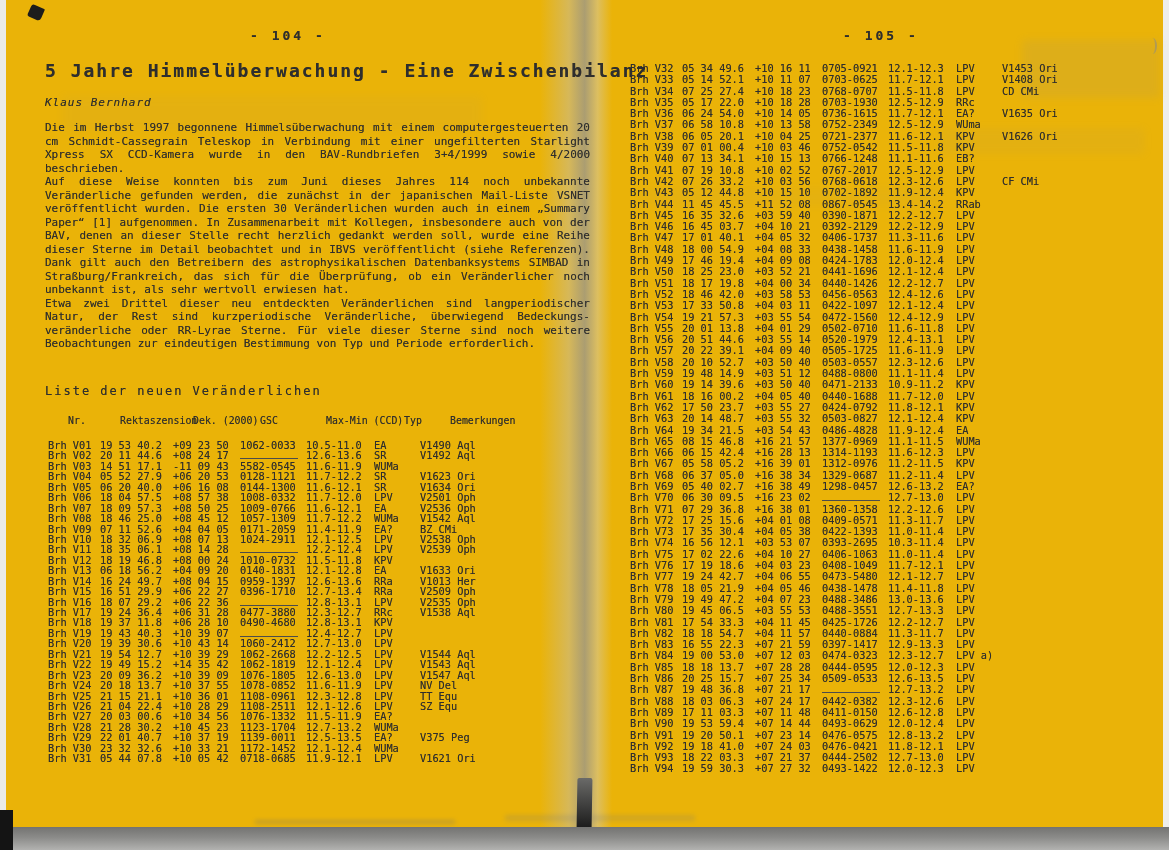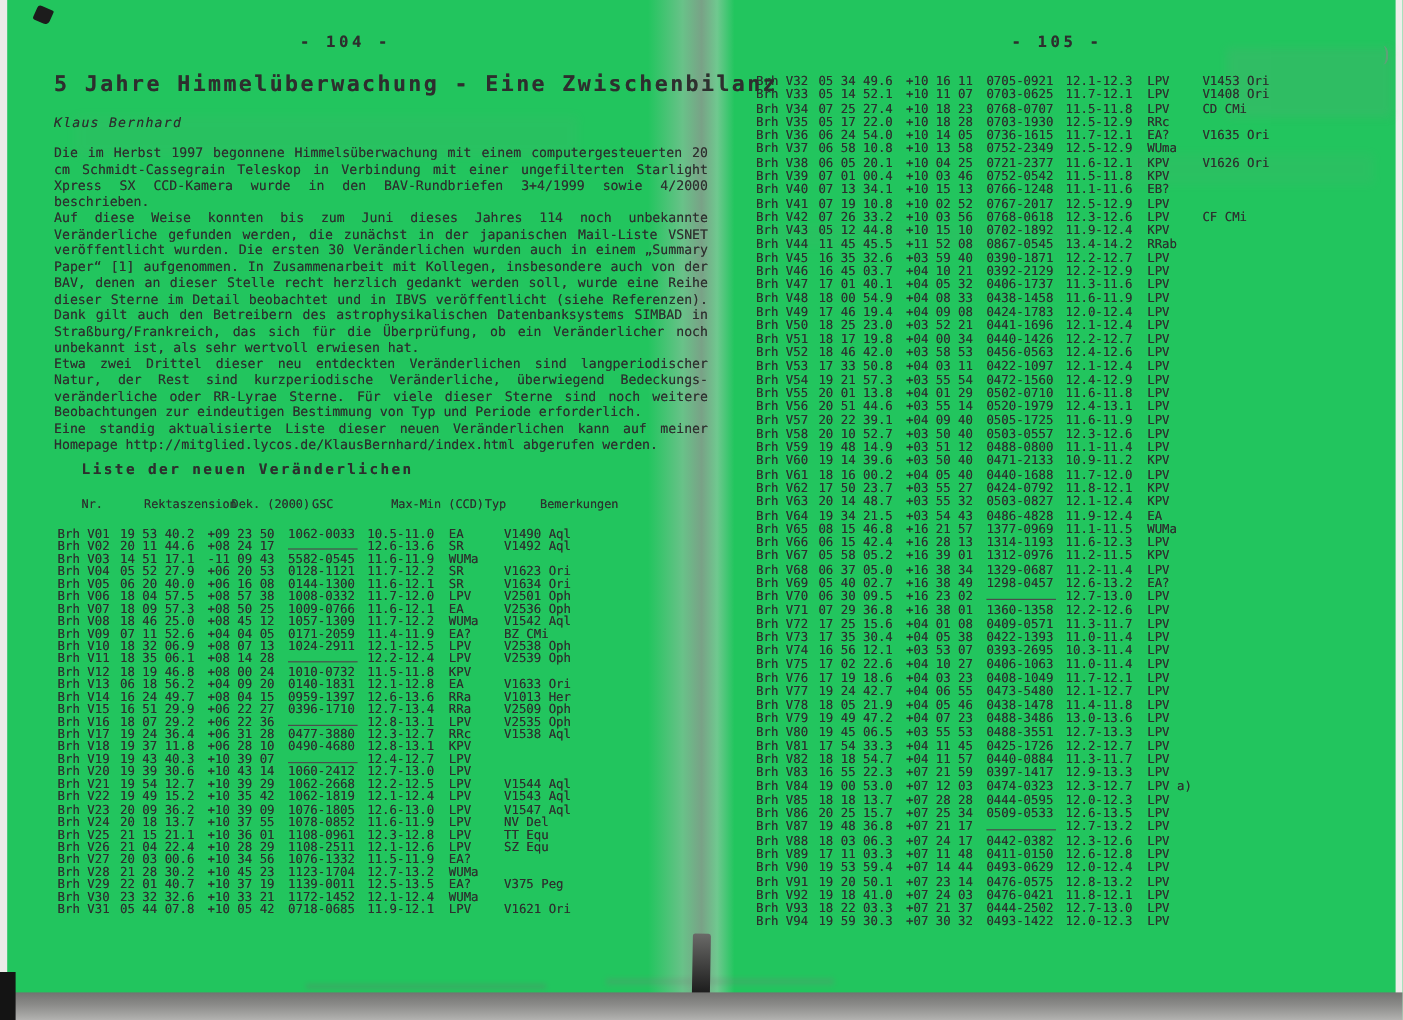--- a/index.html
+++ b/index.html
@@ -1,19 +1,19 @@
 <!DOCTYPE html>
 <html><head>
 <meta charset="utf-8">
 <style>
   html,body{margin:0;padding:0;}
   .scan{
     position:relative;
     width:1169px;height:850px;
-    background:#22c55e;
+    background:#eab308;
     overflow:hidden;
     font-family:"DejaVu Sans Mono","Liberation Mono",monospace;
     color:#2e2e2e;
   }
   .scan *{box-sizing:border-box;}
   .txt{ text-shadow:0 0 .4px rgba(40,40,40,.55); }
 
   
   .left-edge{position:absolute;left:0;top:0;width:6px;height:850px;background:#ebebe8;}
   .right-edge{position:absolute;right:0;top:0;width:6px;height:850px;background:#eeeeea;}
@@ -36,21 +36,21 @@
   .smudge1{position:absolute;left:255px;top:820px;width:200px;height:4px;background:#6f6f6d;filter:blur(2px);opacity:.3;}
   .smudge2{position:absolute;left:505px;top:815px;width:190px;height:6px;background:#7a7a78;filter:blur(2px);opacity:.22;}
 
   
   .pn104{position:absolute;left:250px;top:28px;font-size:13px;font-weight:bold;letter-spacing:3px;}
   .pn105{position:absolute;left:843px;top:28px;font-size:13px;font-weight:bold;letter-spacing:3px;}
   .title104{position:absolute;left:45px;top:60px;font-size:18px;font-weight:bold;letter-spacing:2px;white-space:nowrap;}
   .author104{position:absolute;left:45px;top:96px;font-size:11px;font-style:italic;letter-spacing:1px;}
   .body104{position:absolute;left:45px;top:121px;width:545px;font-size:11px;line-height:13.5px;text-align:justify;}
   .body104 p{margin:0;}
-  .tabletitle104{position:absolute;left:45px;top:384px;font-size:12px;font-weight:bold;letter-spacing:2px;margin-left:23px;}
+  .tabletitle104{position:absolute;left:45px;top:384px;font-size:12px;font-weight:normal;letter-spacing:2px;}
 
   
   .thead104{position:absolute;left:48px;top:415px;display:flex;font-size:9.9px;line-height:11px;white-space:nowrap;margin-left:20px;}
   .thead104 .c-mm{width:78px;}
   .table104{position:absolute;left:48px;top:440px;}
   .table104 .trow{height:10.45px;line-height:10.45px;}
   .table105{position:absolute;left:630px;top:63px;}
   .table105 .trow{height:11.3px;line-height:11.3px;}
   .trow{display:flex;font-size:10.3px;white-space:nowrap;}
   .cell{display:block;overflow:visible;}
@@ -78,21 +78,20 @@
   <div class="mark-topleft"></div>
   <div class="mark-topright"></div>
 
   <div class="pn104 txt">- 104 -</div>
   <div class="title104 txt">5 Jahre Himmelüberwachung - Eine Zwischenbilanz</div>
   <div class="author104 txt">Klaus Bernhard</div>
   <div class="body104 txt" id="body104">
       <p>Die im Herbst 1997 begonnene Himmelsüberwachung mit einem computergesteuerten 20 cm Schmidt-Cassegrain Teleskop in Verbindung mit einer ungefilterten Starlight Xpress SX CCD-Kamera wurde in den BAV-Rundbriefen 3+4/1999 sowie 4/2000 beschrieben.</p>
       <p>Auf diese Weise konnten bis zum Juni dieses Jahres 114 noch unbekannte Veränderliche gefunden werden, die zunächst in der japanischen Mail-Liste VSNET veröffentlicht wurden. Die ersten 30 Veränderlichen wurden auch in einem „Summary Paper“ [1] aufgenommen. In Zusammenarbeit mit Kollegen, insbesondere auch von der BAV, denen an dieser Stelle recht herzlich gedankt werden soll, wurde eine Reihe dieser Sterne im Detail beobachtet und in IBVS veröffentlicht (siehe Referenzen). Dank gilt auch den Betreibern des astrophysikalischen Datenbanksystems SIMBAD in Straßburg/Frankreich, das sich für die Überprüfung, ob ein Veränderlicher noch unbekannt ist, als sehr wertvoll erwiesen hat.</p>
       <p>Etwa zwei Drittel dieser neu entdeckten Veränderlichen sind langperiodischer Natur, der Rest sind kurzperiodische Veränderliche, überwiegend Bedeckungs-veränderliche oder RR-Lyrae Sterne. Für viele dieser Sterne sind noch weitere Beobachtungen zur eindeutigen Bestimmung von Typ und Periode erforderlich.</p>
-      <p>Eine standig aktualisierte Liste dieser neuen Veränderlichen kann auf meiner Homepage http://mitglied.lycos.de/KlausBernhard/index.html abgerufen werden.</p>
     </div>
   <div class="tabletitle104 txt">Liste der neuen Veränderlichen</div>
 
   <div class="thead104 txt">
     <span class="cell c-nr">Nr.</span>
     <span class="cell c-ra">Rektaszension</span>
     <span class="cell c-dec">Dek. (2000)</span>
     <span class="cell c-gsc">GSC</span>
     <span class="cell c-mm">Max-Min (CCD)</span>
     <span class="cell c-typ">Typ</span>
@@ -284,21 +283,21 @@
         <span class="cell c-ra">19 54 12.7</span>
         <span class="cell c-dec">+10 39 29</span>
         <span class="cell c-gsc">1062-2668</span>
         <span class="cell c-mm">12.2-12.5</span>
         <span class="cell c-typ">LPV</span>
         <span class="cell c-bem">V1544 Aql</span>
       </div>
       <div class="trow">
         <span class="cell c-nr">Brh V22</span>
         <span class="cell c-ra">19 49 15.2</span>
-        <span class="cell c-dec">+10 35 42</span>
+        <span class="cell c-dec">+14 35 42</span>
         <span class="cell c-gsc">1062-1819</span>
         <span class="cell c-mm">12.1-12.4</span>
         <span class="cell c-typ">LPV</span>
         <span class="cell c-bem">V1543 Aql</span>
       </div>
       <div class="trow">
         <span class="cell c-nr">Brh V23</span>
         <span class="cell c-ra">20 09 36.2</span>
         <span class="cell c-dec">+10 39 09</span>
         <span class="cell c-gsc">1076-1805</span>
@@ -936,21 +935,21 @@
         <span class="cell c-ra">18 22 03.3</span>
         <span class="cell c-dec">+07 21 37</span>
         <span class="cell c-gsc">0444-2502</span>
         <span class="cell c-mm">12.7-13.0</span>
         <span class="cell c-typ">LPV</span>
         <span class="cell c-bem"></span>
       </div>
       <div class="trow">
         <span class="cell c-nr">Brh V94</span>
         <span class="cell c-ra">19 59 30.3</span>
-        <span class="cell c-dec">+07 30 32</span>
+        <span class="cell c-dec">+07 27 32</span>
         <span class="cell c-gsc">0493-1422</span>
         <span class="cell c-mm">12.0-12.3</span>
         <span class="cell c-typ">LPV</span>
         <span class="cell c-bem"></span>
       </div>
     </div>
 
   <div class="smudge1"></div>
   <div class="smudge2"></div>
   <div class="gutter-dark-bottom"></div>

